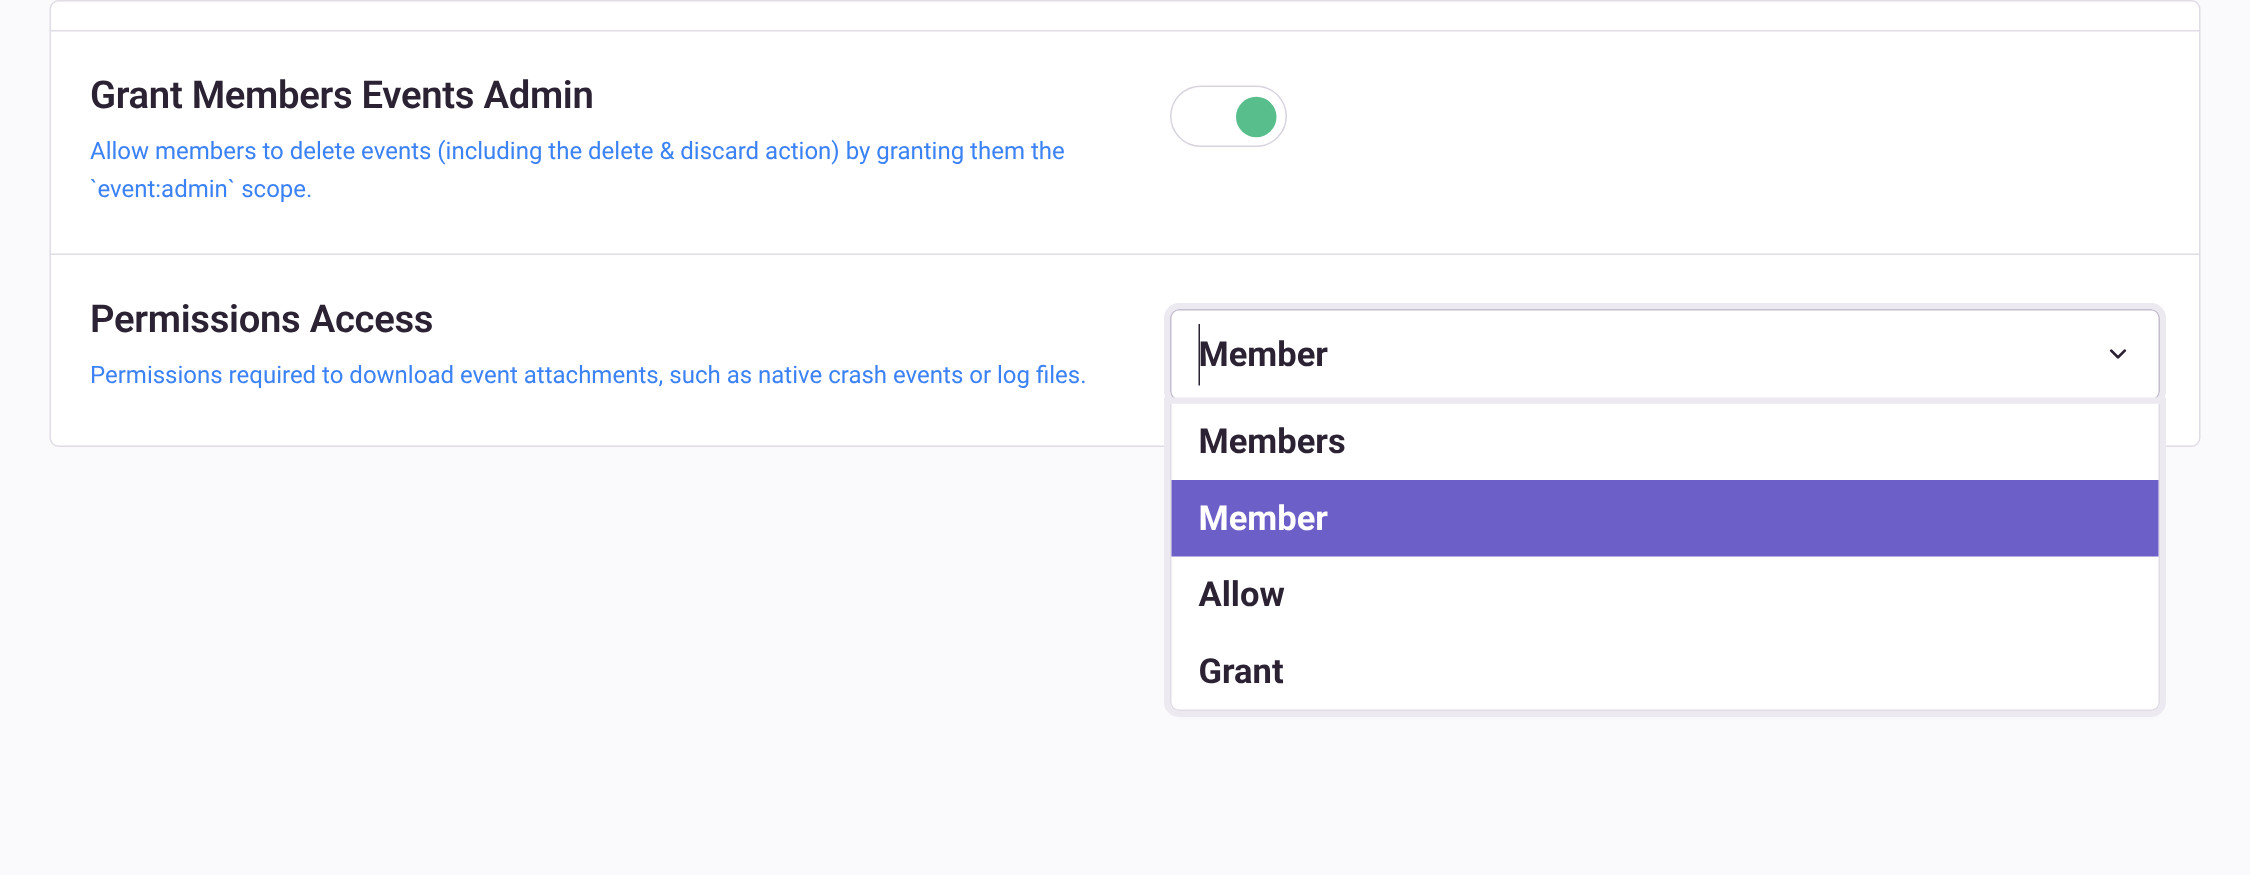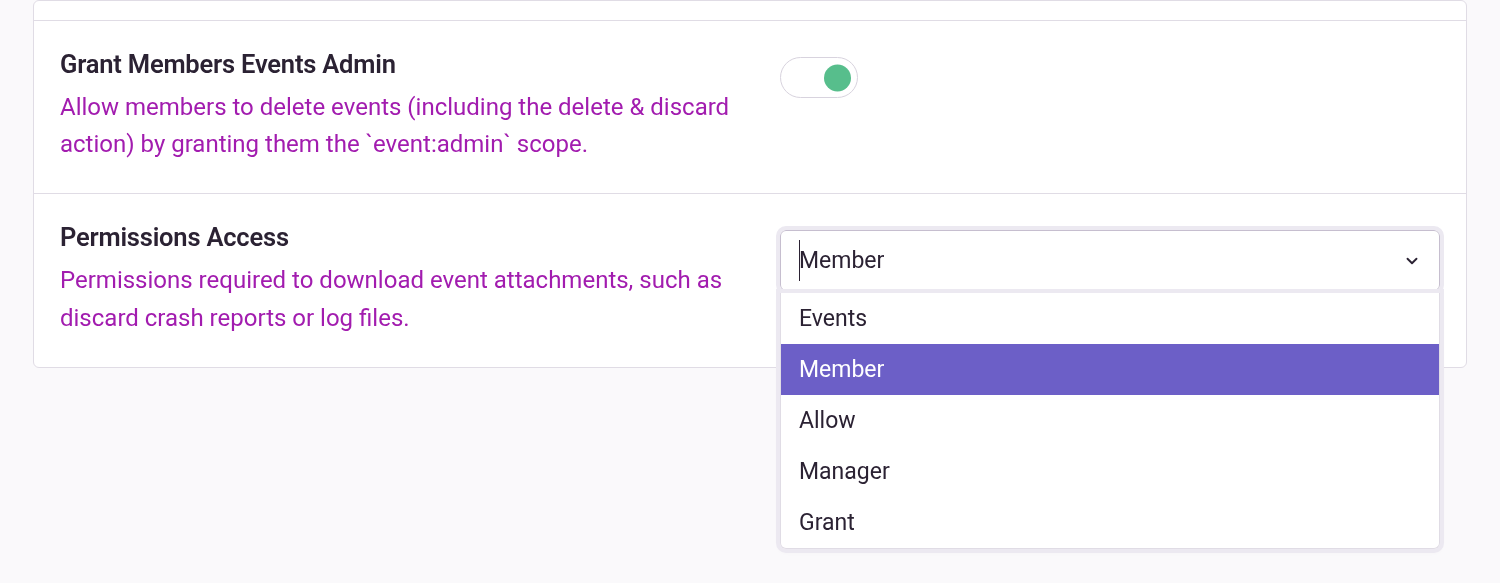--- a/index.html
+++ b/index.html
@@ -39,23 +39,23 @@
       padding-right: 20px;
     }
     .setting-title {
       font-size: 25.5px;
       font-weight: 600;
       color: #2b2233;
       margin-bottom: 10px;
       letter-spacing: -0.2px;
     }
     .setting-desc {
-      font-size: 24px;
+      font-size: 16px;
       line-height: 1.55;
-      color: #a21caf;
+      color: #3b82f6;
       font-weight: 400;
     }
     .right-col {
       flex: 1;
       display: flex;
       align-items: flex-start;
       padding-top: 8px;
     }
     
     .toggle {
@@ -74,20 +74,21 @@
       border-radius: 50%;
       background: #57be8c;
       top: 50%;
       transform: translateY(-50%);
       right: 6px;
     }
     
     .select-wrapper {
       position: relative;
       flex: 1;
+      font-weight: bold;
     }
     .select-box {
       width: 100%;
       border: 1.5px solid #c6becf;
       border-radius: 6px;
       background: #fff;
       padding: 14px 48px 14px 18px;
       font-size: 23px;
       color: #2b2233;
       outline: 4px solid #ece9f1;
@@ -160,37 +161,36 @@
     <div class="right-col">
       <div class="toggle">
         <div class="toggle-knob"></div>
       </div>
     </div>
   </div>
 
   <div class="row">
     <div class="left-col">
       <div class="setting-title">Permissions Access</div>
-      <div class="setting-desc">Permissions required to download event attachments, such as discard crash reports or log files.</div>
+      <div class="setting-desc">Permissions required to download event attachments, such as native crash events or log files.</div>
     </div>
     <div class="right-col">
       <div class="select-wrapper">
         <div class="select-box">
           <span class="caret-line"></span>
           <span class="select-value">Member</span>
           <span class="chevron">
             <svg viewBox="0 0 24 24" fill="none" stroke="#2b2233" stroke-width="2.5" stroke-linecap="round" stroke-linejoin="round">
                 <polyline points="6 9 12 15 18 9"></polyline>
               </svg>
           </span>
         </div>
         <div class="dropdown" id="dropdown-list">
 
-        <div class="dropdown-item">Events</div>
+        <div class="dropdown-item">Members</div>
             <div class="dropdown-item selected">Member</div>
             <div class="dropdown-item">Allow</div>
-            <div class="dropdown-item">Manager</div>
             <div class="dropdown-item">Grant</div>
           </div>
       </div>
     </div>
   </div>
 </div>
 
 </body></html>

